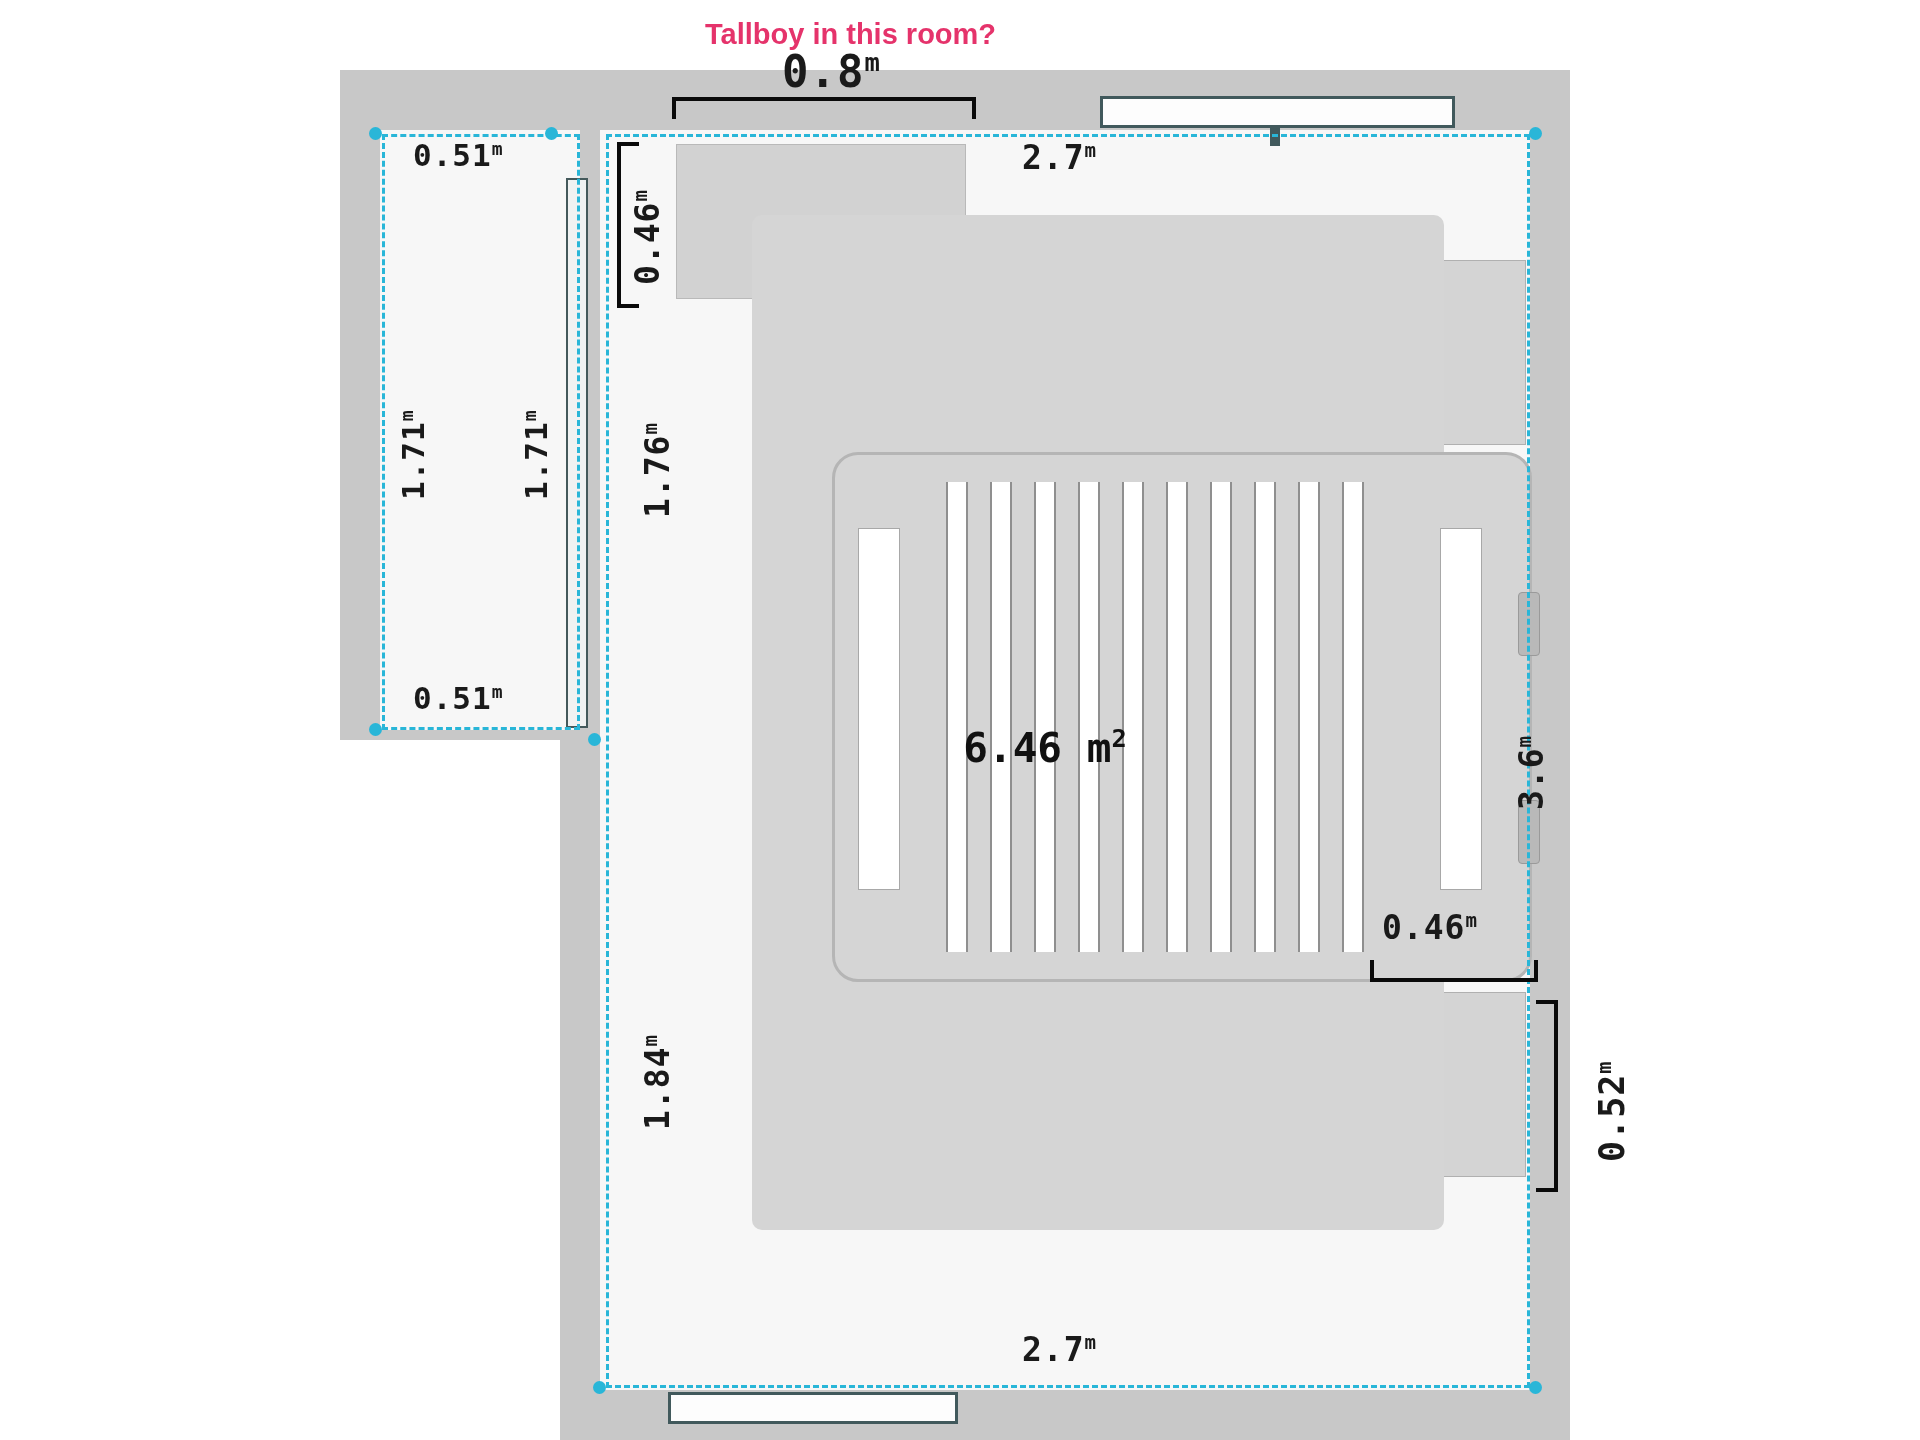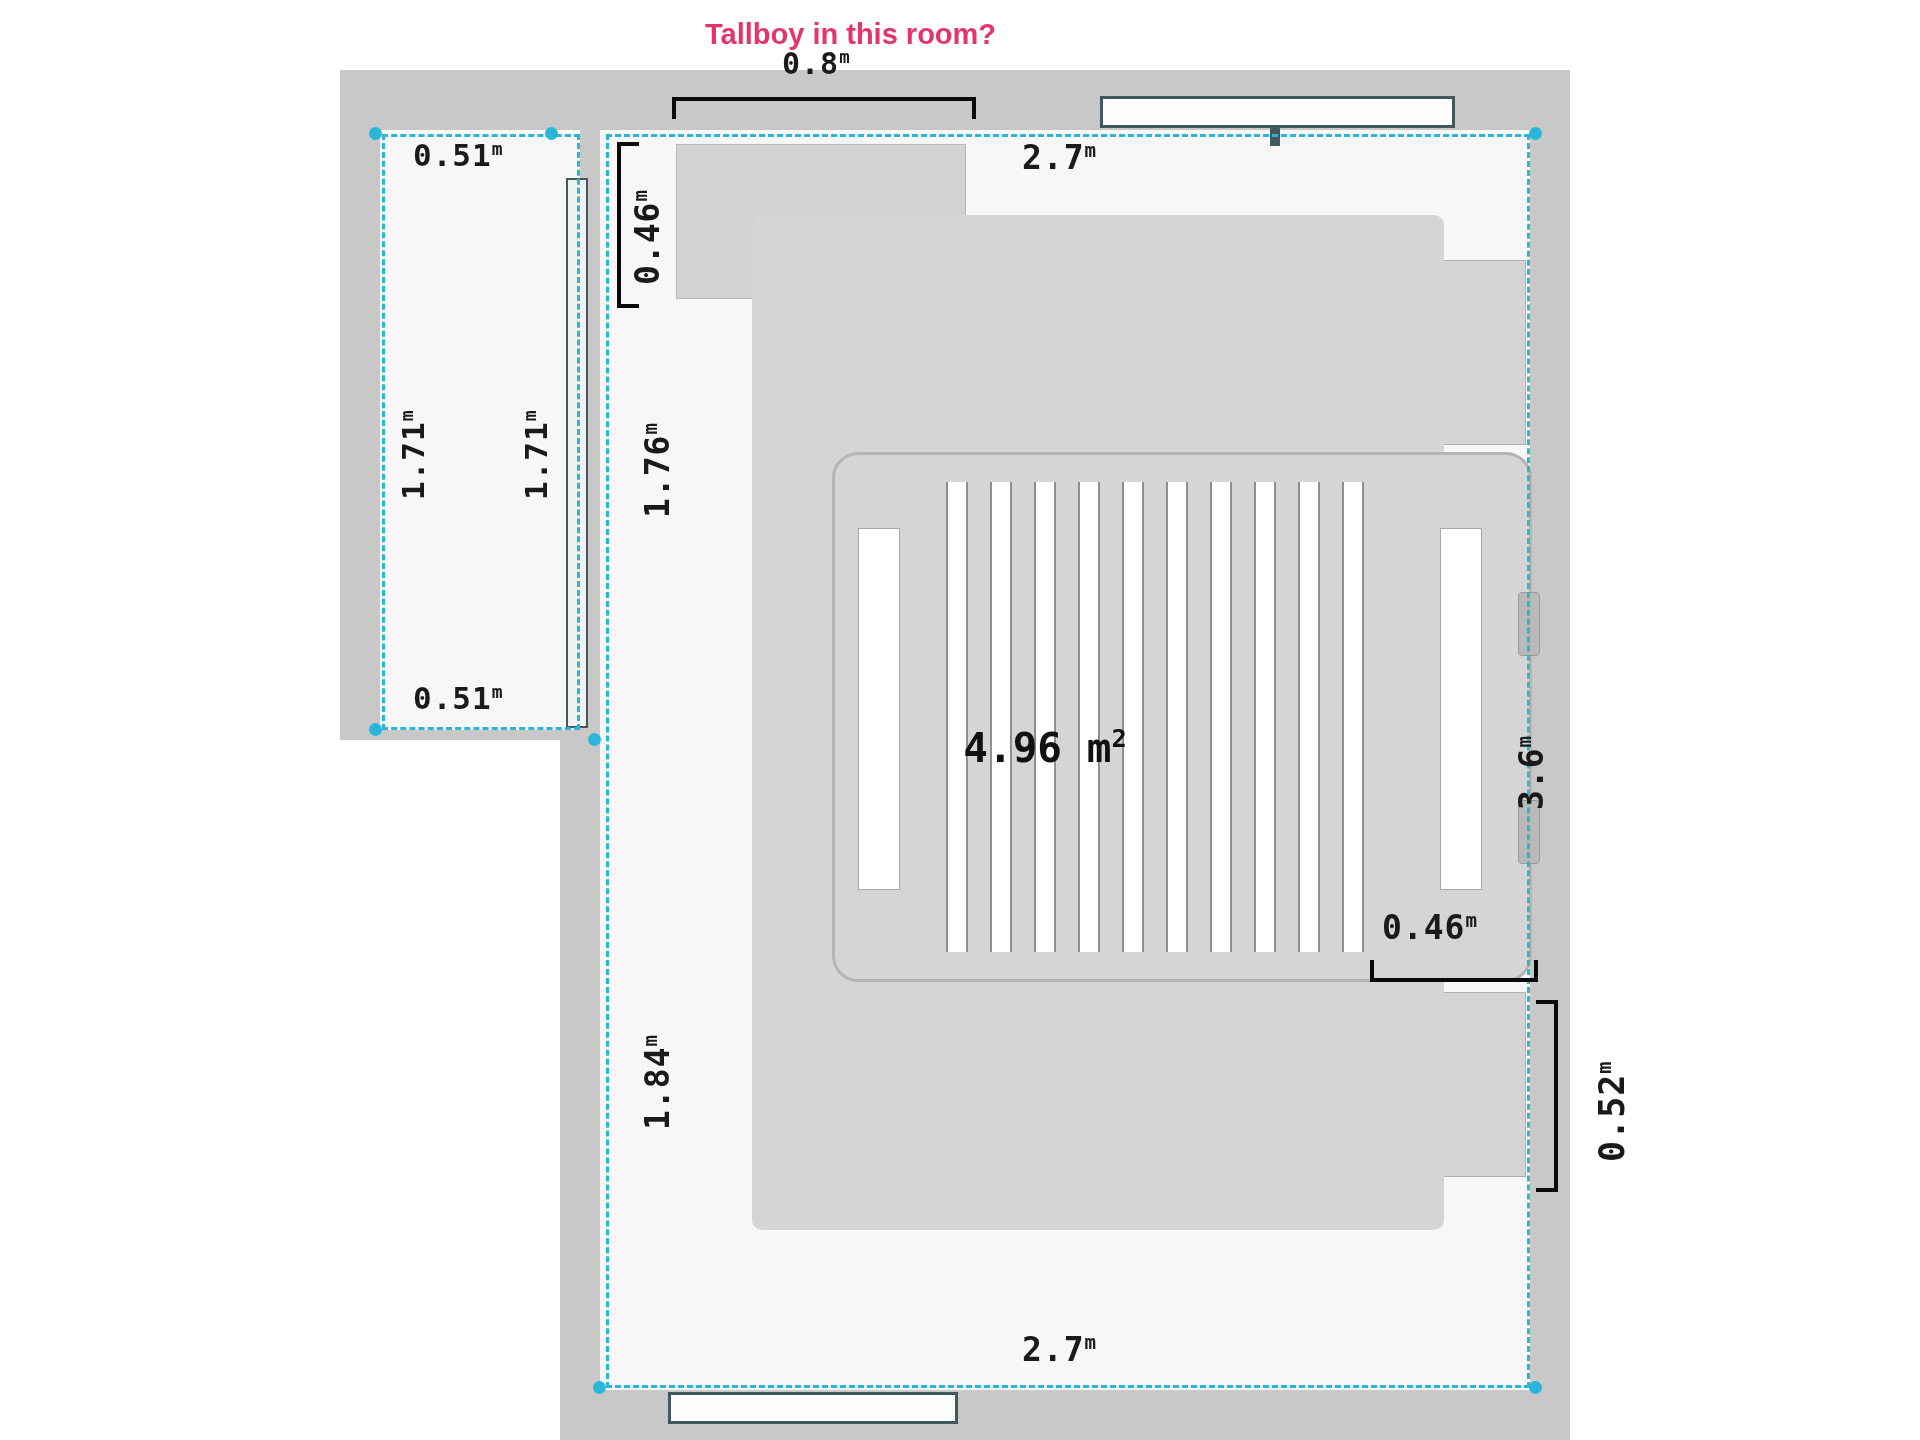--- a/index.html
+++ b/index.html
@@ -135,21 +135,21 @@
   <div class="seldot" style="left:593px;top:1381px;"></div>
 
   <div class="brk top" style="left:672px;top:97px;width:296px;height:18px;"></div>
 
   <div class="brk left" style="left:617px;top:142px;width:18px;height:158px;"></div>
 
   <div class="brk bot" style="left:1370px;top:960px;width:160px;height:18px;"></div>
 
   <div class="brk right" style="left:1536px;top:1000px;width:18px;height:184px;"></div>
 
-  <div class="dim" style="left:782px;top:46px;font-size:30px;">
+  <div class="dim" style="left:782px;top:46px;font-size:44px;">
     <span>0.8</span><span class="u">m</span>
   </div>
 
   <div class="dim" style="left:413px;top:137px;font-size:31px;">
     <span>0.51</span><span class="u">m</span>
   </div>
 
   <div class="dim" style="left:413px;top:680px;font-size:31px;">
     <span>0.51</span><span class="u">m</span>
   </div>
@@ -190,20 +190,20 @@
     <span>0.46</span><span class="u">m</span>
   </div>
 
   <div class="dim rot" style="left:1592px;top:1162px;font-size:35px;">
     <span>0.52</span><span class="u">m</span>
   </div>
 
 
   <div class="roomlabel" style="left:715px;top:723px;width:660px;font-size:41px;">
     <span class="area">
-      <span>4.96</span>
+      <span>6.46</span>
       <span>m</span><span class="sup">2</span>
     </span>
   </div>
 
   <div class="note" style="left:705px;top:18px;font-size:29px;">Tallboy in this room?</div>
 
 </div>
 
 </body></html>

